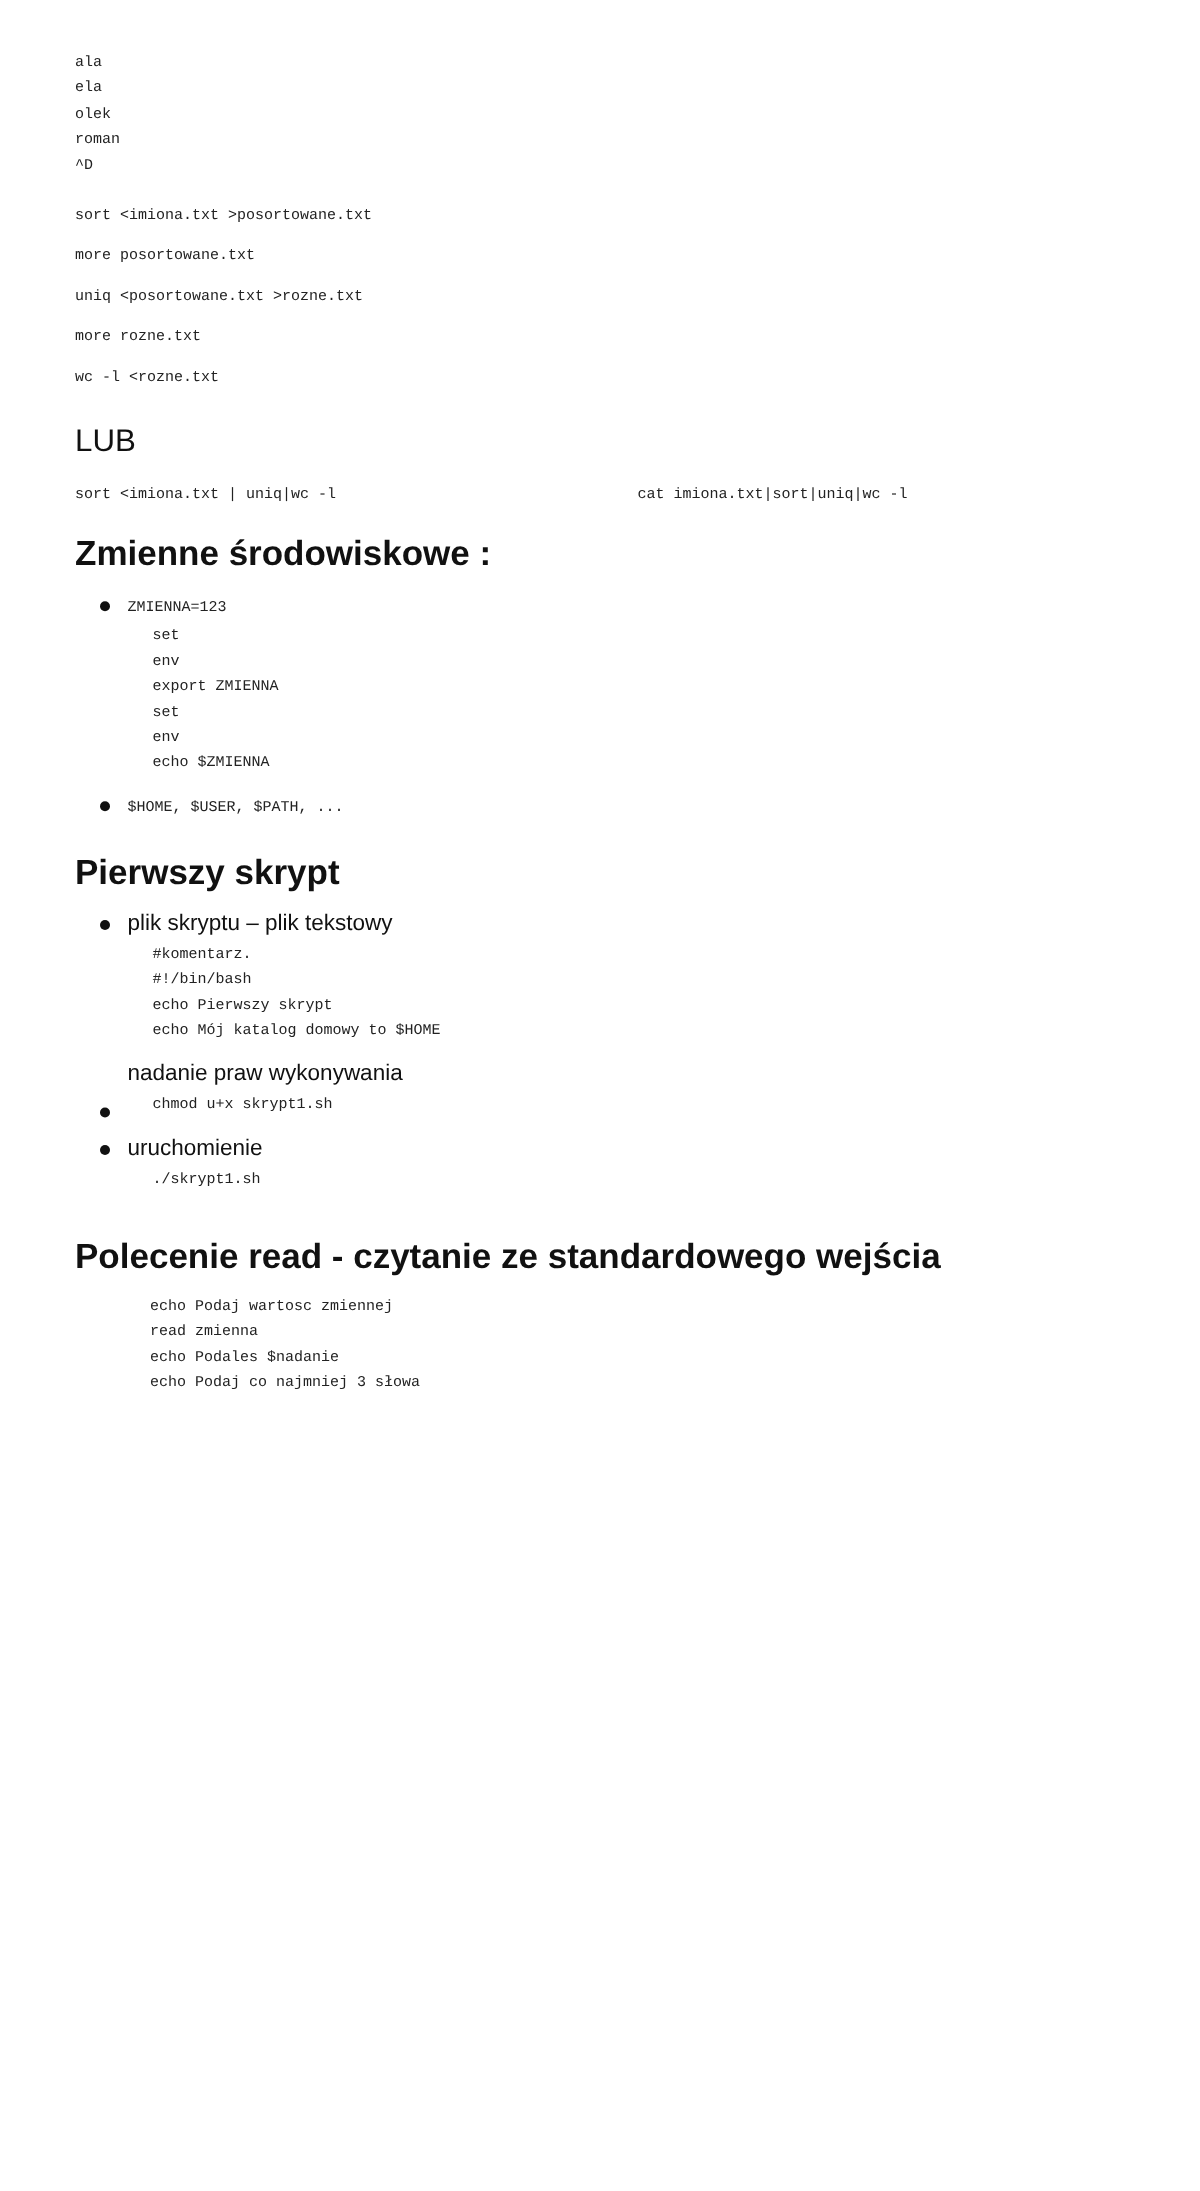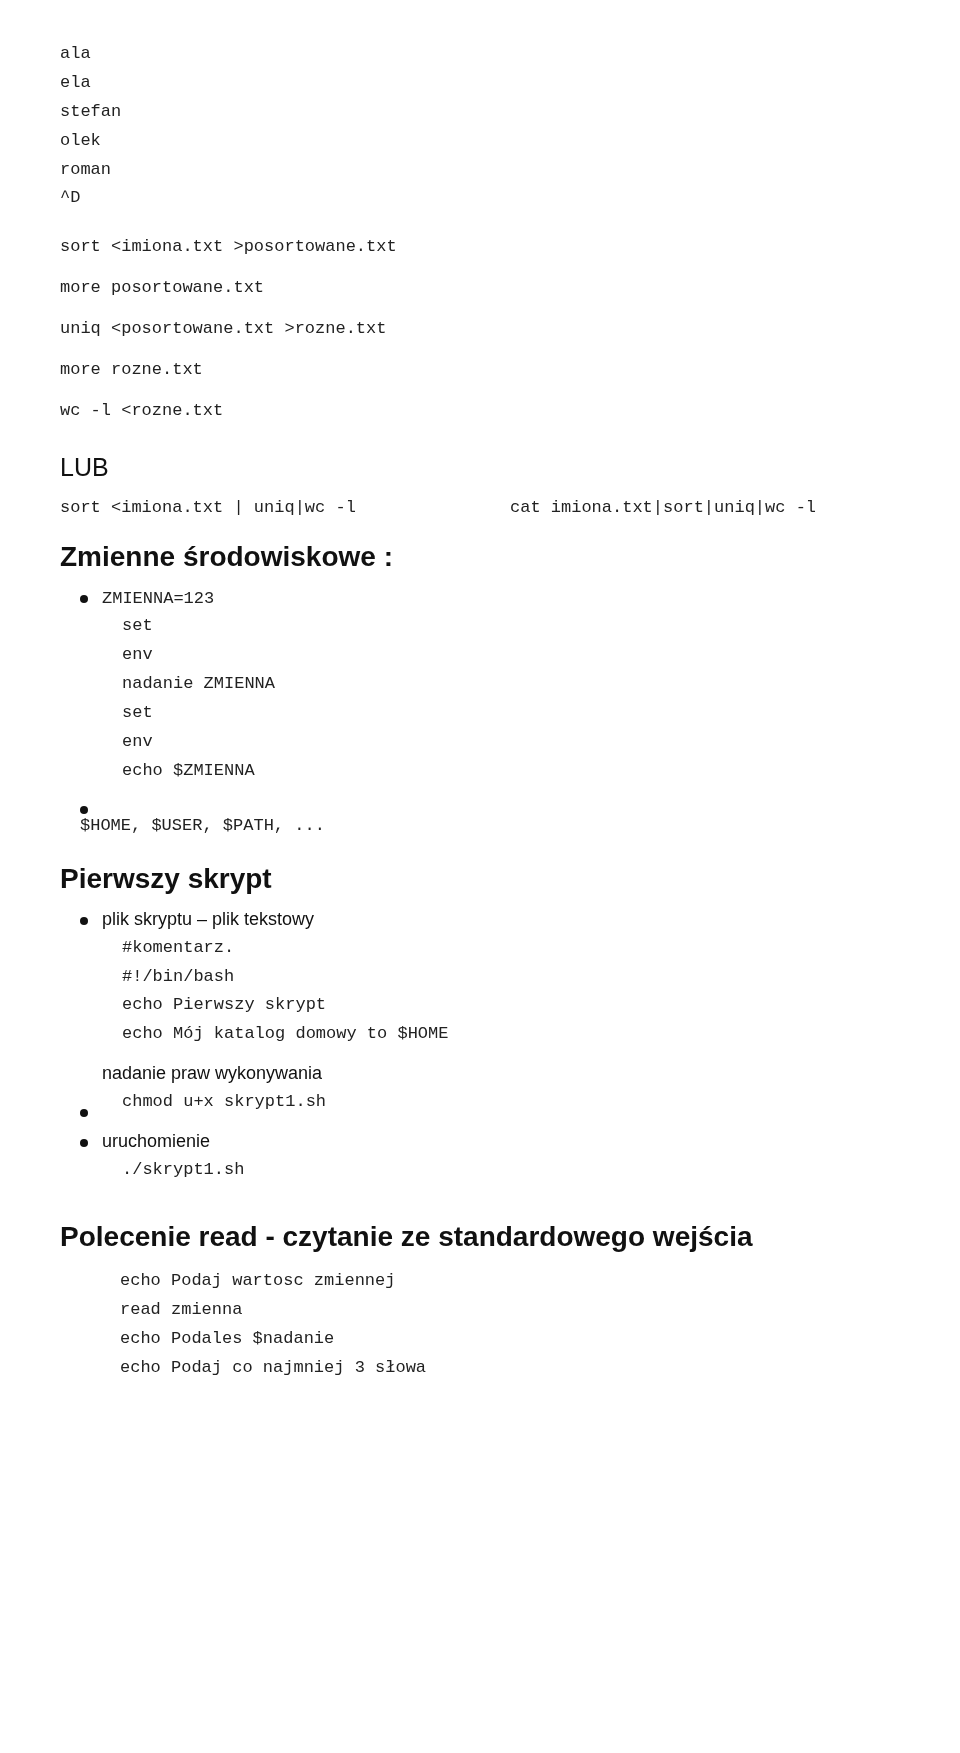--- a/index.html
+++ b/index.html
@@ -13,21 +13,21 @@
       font-family: Arial, sans-serif;
       font-size: 18px;
       color: #111111;
       padding: 40px 60px;
       width: 960px;
       min-height: 1753px;
     }
 
     .mono {
       font-family: 'Courier New', Courier, monospace;
-      font-size: 17px;
+      font-size: 12px;
       color: #222222;
     }
 
     .section {
       margin-bottom: 18px;
     }
 
     .line {
       display: block;
       line-height: 1.7;
@@ -85,21 +85,20 @@
       margin-top: 24px;
       margin-bottom: 14px;
     }
   </style>
 </head>
 <body>
 
 <div class="section">
   <span class="mono line">ala</span>
   <span class="mono line">ela</span>
-  <span class="mono line">stefan</span>
   <span class="mono line">olek</span>
   <span class="mono line">roman</span>
   <span class="mono line">^D</span>
 </div>
 
 <div class="section" style="margin-top: 20px;">
   <span class="mono line">sort &lt;imiona.txt &gt;posortowane.txt</span>
   <div style="height:12px;"></div>
   <span class="mono line">more posortowane.txt</span>
   <div style="height:12px;"></div>
@@ -128,29 +127,29 @@
 
 <div class="bullet-section">
 
   <div class="bullet-item">
     <div class="bullet-dot"></div>
     <div class="bullet-content">
       <span class="mono">ZMIENNA=123</span>
       <div class="indent-block">
         <span class="mono line">set</span>
         <span class="mono line">env</span>
-        <span class="mono line">nadanie ZMIENNA</span>
+        <span class="mono line">export ZMIENNA</span>
         <span class="mono line">set</span>
         <span class="mono line">env</span>
         <span class="mono line">echo $ZMIENNA</span>
       </div>
     </div>
   </div>
 
-  <div class="bullet-item" style="margin-top: 12px; flex-direction: column;">
+  <div class="bullet-item" style="margin-top: 12px;">
     <div class="bullet-dot"></div>
     <div class="bullet-content">
       <span class="mono">$HOME, $USER, $PATH, ...</span>
     </div>
   </div>
 </div>
 
 <div class="heading-section" style="margin-top: 28px;">
   <span class="heading-bold">Pierwszy skrypt</span>
 </div>

